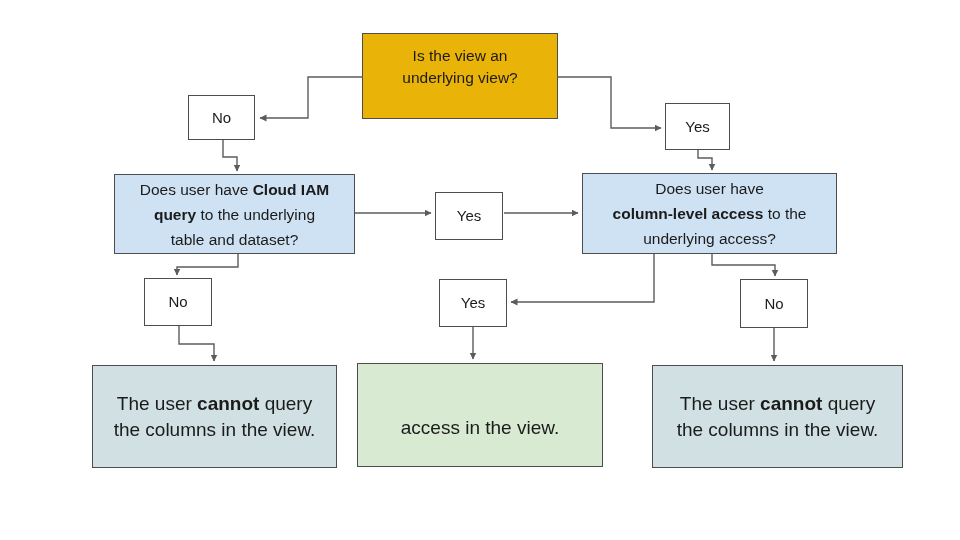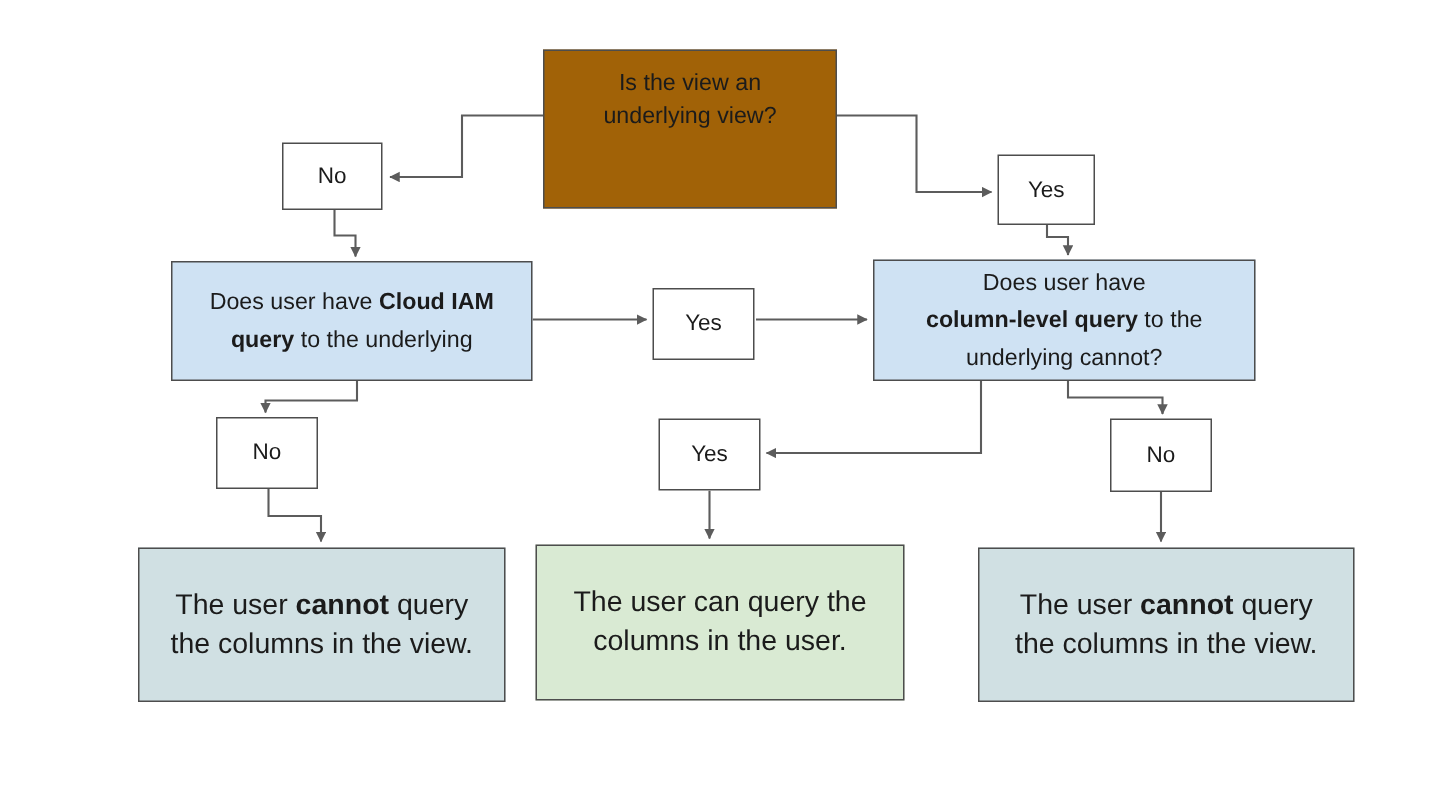--- a/index.html
+++ b/index.html
@@ -43,50 +43,51 @@
     <path d="M355,213 H431" fill="none" stroke="#5c5c5c" stroke-width="1.4" marker-end="url(#arrow)"></path>
     <path d="M504,213 H578" fill="none" stroke="#5c5c5c" stroke-width="1.4" marker-end="url(#arrow)"></path>
     <path d="M238,254 V267 H177 V275" fill="none" stroke="#5c5c5c" stroke-width="1.4" marker-end="url(#arrow)"></path>
     <path d="M654,254 V302 H511" fill="none" stroke="#5c5c5c" stroke-width="1.4" marker-end="url(#arrow)"></path>
     <path d="M712,254 V265 H775 V276" fill="none" stroke="#5c5c5c" stroke-width="1.4" marker-end="url(#arrow)"></path>
     <path d="M179,326 V344 H214 V361" fill="none" stroke="#5c5c5c" stroke-width="1.4" marker-end="url(#arrow)"></path>
     <path d="M473,327 V359" fill="none" stroke="#5c5c5c" stroke-width="1.4" marker-end="url(#arrow)"></path>
     <path d="M774,328 V361" fill="none" stroke="#5c5c5c" stroke-width="1.4" marker-end="url(#arrow)"></path>
   </svg>
 
-  <div class="box start" style="left: 362px; top: 33px; width: 196px; height: 106px; background-color: #a16207;">
+  <div class="box start" style="left: 362px; top: 33px; width: 196px; height: 86px; background-color: #eab308;">
     <div>
       <span>Is the view an</span><br>
       <span>underlying view?</span>
     </div>
   </div>
 
   <div class="box small" style="left: 188px; top: 95px; width: 67px; height: 45px; background-color: rgb(255, 255, 255);">
     <span>No</span>
   </div>
   <div class="box small" style="left: 665px; top: 103px; width: 65px; height: 47px; background-color: rgb(255, 255, 255);">
     <span>Yes</span>
   </div>
 
   <div class="box decision" style="left: 114px; top: 174px; width: 241px; height: 80px; background-color: rgb(207, 226, 243);">
     <div>
       <span>Does user have </span><b>Cloud IAM</b><br>
       <b>query</b><span> to the underlying</span><br>
+      <span>table and dataset?</span>
     </div>
   </div>
 
   <div class="box small" style="left: 435px; top: 192px; width: 68px; height: 48px; background-color: rgb(255, 255, 255);">
     <span>Yes</span>
   </div>
 
   <div class="box decision" style="left: 582px; top: 173px; width: 255px; height: 81px; background-color: rgb(207, 226, 243);">
     <div>
       <span>Does user have</span><br>
-      <b>column-level query</b><span> to the</span><br>
-      <span>underlying cannot?</span>
+      <b>column-level access</b><span> to the</span><br>
+      <span>underlying access?</span>
     </div>
   </div>
 
   <div class="box small" style="left: 144px; top: 278px; width: 68px; height: 48px; background-color: rgb(255, 255, 255);">
     <span>No</span>
   </div>
   <div class="box small" style="left: 439px; top: 279px; width: 68px; height: 48px; background-color: rgb(255, 255, 255);">
     <span>Yes</span>
   </div>
   <div class="box small" style="left: 740px; top: 279px; width: 68px; height: 49px; background-color: rgb(255, 255, 255);">
@@ -95,22 +96,22 @@
 
   <div class="box result" style="left: 92px; top: 365px; width: 245px; height: 103px; background-color: rgb(208, 224, 227);">
     <div>
       <span>The user </span><b>cannot</b><span> query</span><br>
       <span>the columns in the view.</span>
     </div>
   </div>
 
   <div class="box result" style="left: 357px; top: 363px; width: 246px; height: 104px; background-color: rgb(217, 234, 211);">
     <div>
-      <span>The user can query the</span><br>
-      <span>columns in the user.</span>
+      <br>
+      <span>access in the view.</span>
     </div>
   </div>
 
   <div class="box result" style="left: 652px; top: 365px; width: 251px; height: 103px; background-color: rgb(208, 224, 227);">
     <div>
       <span>The user </span><b>cannot</b><span> query</span><br>
       <span>the columns in the view.</span>
     </div>
   </div>
 

